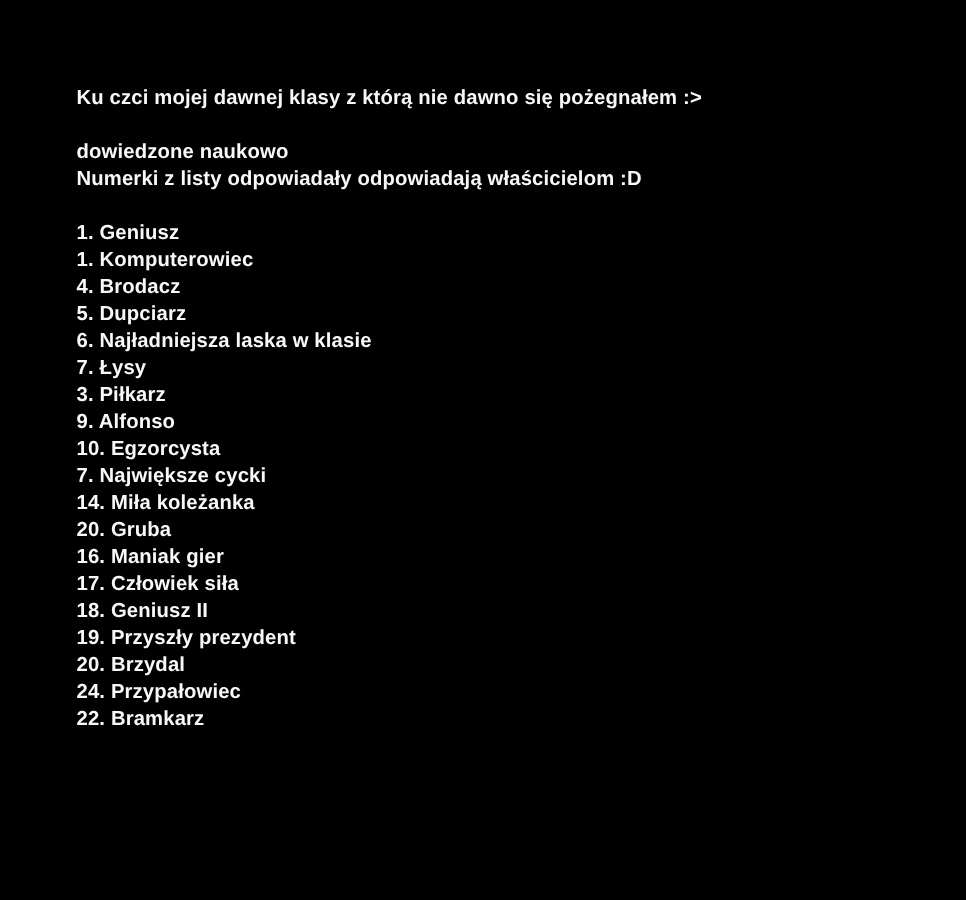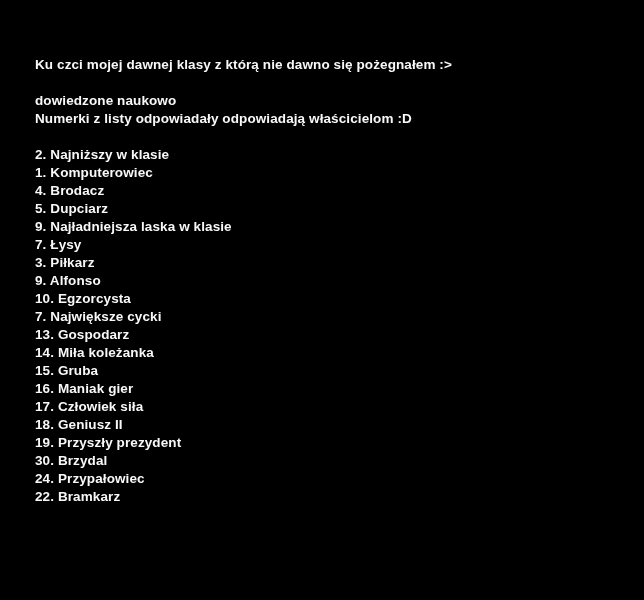--- a/index.html
+++ b/index.html
@@ -10,21 +10,21 @@
     width: 644px;
     height: 600px;
     background: #000000;
     overflow: hidden;
     font-family: "Liberation Sans", "DejaVu Sans", sans-serif;
   }
   .page {
     box-sizing: border-box;
     width: 644px;
     height: 600px;
-    padding: 56px 20px 0 35px;
+    padding: 56px 20px 0 51px;
     color: #f8f8f8;
     font-size: 13.5px;
     font-weight: 600;
     line-height: 18px;
     letter-spacing: 0.1px;
   }
   .para {
     margin: 0 0 18px 0;
     padding: 0;
   }
@@ -49,35 +49,34 @@
   <p class="para">
     <span class="line">Ku czci mojej dawnej klasy z którą nie dawno się pożegnałem :&gt;</span>
   </p>
 
   <p class="para">
     <span class="line">dowiedzone naukowo</span>
     <span class="line">Numerki z listy odpowiadały odpowiadają właścicielom :D</span>
   </p>
 
   <div class="class-list">
-      <span class="list-item">2. Najniższy w klasie</span>
+      <span class="list-item">1. Geniusz</span>
       <span class="list-item">1. Komputerowiec</span>
       <span class="list-item">4. Brodacz</span>
       <span class="list-item">5. Dupciarz</span>
-      <span class="list-item">9. Najładniejsza laska w klasie</span>
+      <span class="list-item">6. Najładniejsza laska w klasie</span>
       <span class="list-item">7. Łysy</span>
       <span class="list-item">3. Piłkarz</span>
       <span class="list-item">9. Alfonso</span>
       <span class="list-item">10. Egzorcysta</span>
       <span class="list-item">7. Największe cycki</span>
-      <span class="list-item">13. Gospodarz</span>
       <span class="list-item">14. Miła koleżanka</span>
-      <span class="list-item">15. Gruba</span>
+      <span class="list-item">20. Gruba</span>
       <span class="list-item">16. Maniak gier</span>
       <span class="list-item">17. Człowiek siła</span>
       <span class="list-item">18. Geniusz II</span>
       <span class="list-item">19. Przyszły prezydent</span>
-      <span class="list-item">30. Brzydal</span>
+      <span class="list-item">20. Brzydal</span>
       <span class="list-item">24. Przypałowiec</span>
       <span class="list-item">22. Bramkarz</span>
     </div>
 
 </div>
 
 </body></html>

